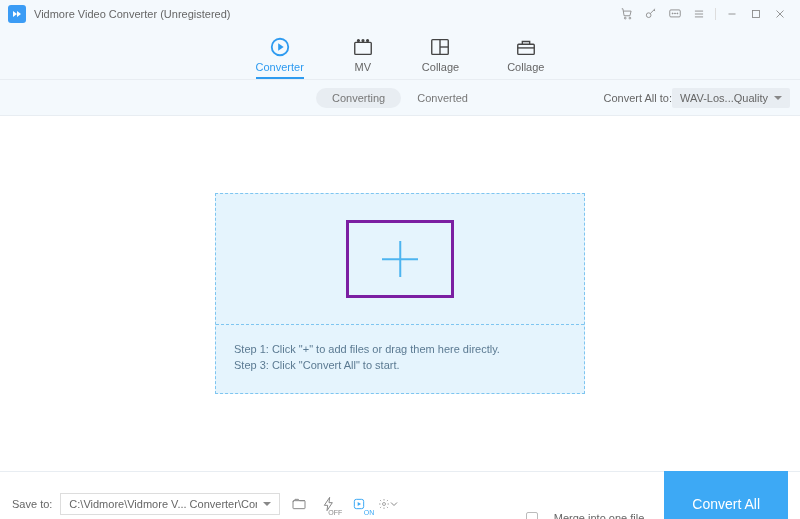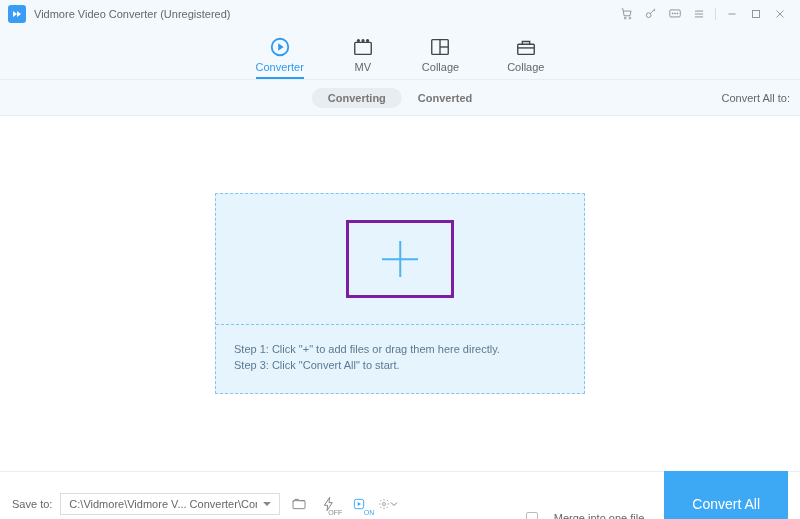--- a/index.html
+++ b/index.html
@@ -23,21 +23,21 @@
     
     .subbar { height: 36px; background: #f4f9fd; display: flex; align-items: center; padding: 0 10px; border-bottom: 1px solid #e8edf2; }
     .add-files { display: flex; align-items: center; gap: 6px; color: #2e9bf0; cursor: pointer; padding: 4px 8px; }
     .add-files .plus-circle { width: 16px; height: 16px; border: 1.5px solid #2e9bf0; border-radius: 50%; position: relative; }
     .add-files .plus-circle::before, .add-files .plus-circle::after { content: ""; position: absolute; background: #2e9bf0; }
     .add-files .plus-circle::before { width: 8px; height: 1.5px; top: 50%; left: 50%; transform: translate(-50%, -50%); }
     .add-files .plus-circle::after { width: 1.5px; height: 8px; top: 50%; left: 50%; transform: translate(-50%, -50%); }
     .add-files .chev { width: 0; height: 0; border-left: 4px solid transparent; border-right: 4px solid transparent; border-top: 4px solid #666; margin-left: 2px; }
     .highlight-border { border: 2.5px solid #7b1fa2; padding: 2px 4px; }
     
-    .subtabs { position: absolute; left: 50%; transform: translateX(-50%); display: flex; gap: 0; font-weight: bold; }
+    .subtabs { position: absolute; left: 50%; transform: translateX(-50%); display: flex; gap: 0; }
     .subtab { padding: 4px 16px; font-size: 11px; color: #777; cursor: pointer; border-radius: 12px; }
     .subtab.active { background: #e8edf2; }
     
     .convert-all-to { margin-left: auto; display: flex; align-items: center; font-size: 11px; color: #666; }
     .convert-all-to .select { background: #e8edf2; padding: 4px 8px; border-radius: 2px; display: flex; align-items: center; gap: 6px; cursor: pointer; }
     .convert-all-to .select .chev { width: 0; height: 0; border-left: 4px solid transparent; border-right: 4px solid transparent; border-top: 4px solid #888; }
     
     .main { position: relative; height: calc(519px - 28px - 52px - 36px - 48px); background: #fff; display: flex; align-items: center; justify-content: center; }
     
     .dropzone { width: 370px; border: 1.5px dashed #7ec5f0; background: #e5f4fd; position: relative; }
@@ -165,20 +165,24 @@
   </div>
 </div>
 
 <div class="subbar" style="position:relative;">
   <div class="subtabs">
     <div class="subtab active">Converting</div>
     <div class="subtab">Converted</div>
   </div>
   <div class="convert-all-to">
     <span>Convert All to:</span>
+    <div class="select">
+      <span>WAV-Los...Quality</span>
+      <div class="chev"></div>
+    </div>
   </div>
 </div>
 
 <div class="main">
   <div class="dropzone">
     <div class="dropzone-top">
       <div class="big-plus-box">
         <div class="big-plus"></div>
       </div>
     </div>

